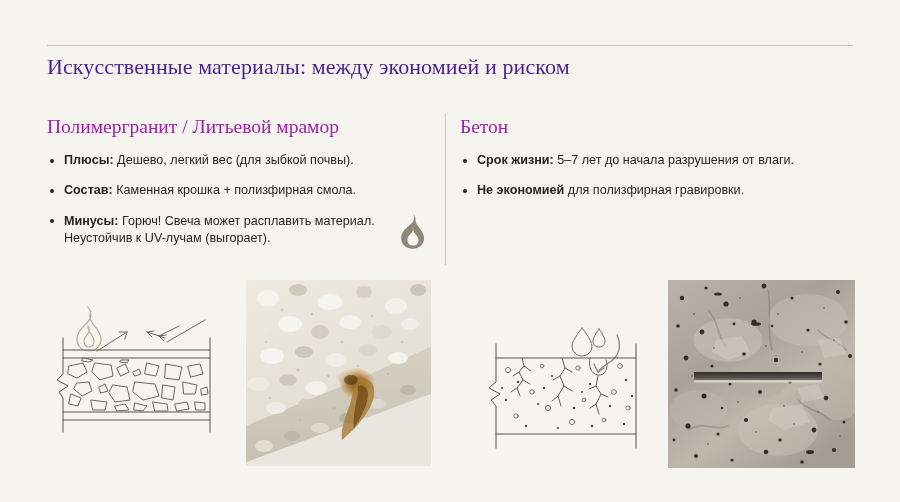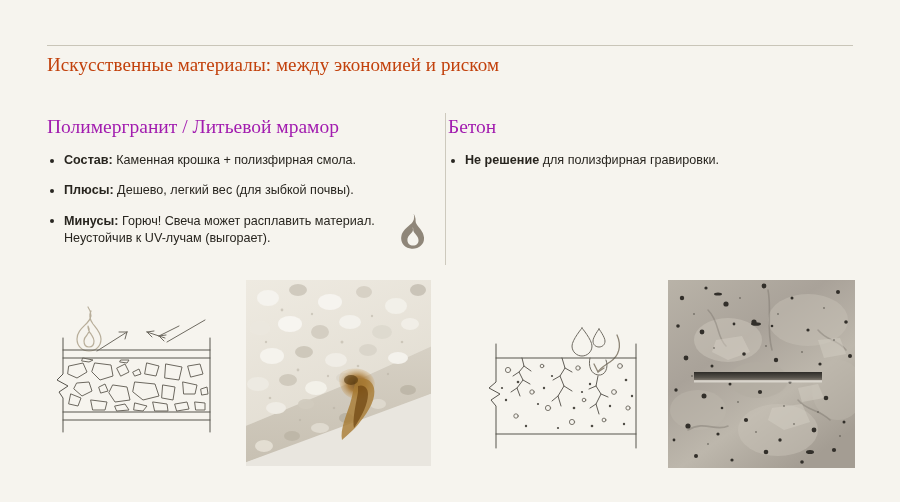--- a/index.html
+++ b/index.html
@@ -25,44 +25,44 @@
     width: 806px;
     height: 1px;
     background: #c9c5b8;
   }
   .slide-title {
     position: absolute;
     left: 47px;
     top: 54px;
     width: 810px;
     font-family: "Liberation Serif", serif;
-    font-size: 19px;
+    font-size: 22px;
     font-weight: 400;
     letter-spacing: 0.1px;
-    color: #c2410c;
+    color: #4c1d95;
     white-space: nowrap;
   }
 
   
   .col-divider {
     position: absolute;
     left: 445px;
     top: 113px;
     width: 1px;
     height: 152px;
     background: #cdc9bd;
   }
 
   
   .column {
     position: absolute;
     top: 116px;
   }
   .column.left  { left: 47px;  width: 380px; }
-  .column.right { left: 448px; width: 388px; }
+  .column.right { left: 460px; width: 388px; }
 
   .col-title {
     font-family: "Liberation Serif", serif;
     font-size: 19.5px;
     font-weight: 400;
     color: #a21caf;
     margin: 0 0 14px 0;
     white-space: nowrap;
   }
 
@@ -126,25 +126,25 @@
 
   <div class="slide-title">Искусственные материалы: между экономией и риском</div>
 
   <div class="col-divider"></div>
 
   <div class="column left">
     <div class="col-title">Полимергранит / Литьевой мрамор</div>
     <ul class="bullets">
       <li>
         <span class="dot"></span>
-        <span class="lead">Состав:</span><span> Каменная крошка + полизфирная смола.</span>
+        <span class="lead">Плюсы:</span><span> Дешево, легкий вес (для зыбкой почвы).</span>
       </li>
       <li>
         <span class="dot"></span>
-        <span class="lead">Плюсы:</span><span> Дешево, легкий вес (для зыбкой почвы).</span>
+        <span class="lead">Состав:</span><span> Каменная крошка + полизфирная смола.</span>
       </li>
       <li style="width:330px;">
         <span class="dot"></span>
         <span class="lead">Минусы:</span><span> Горюч! Свеча может расплавить материал. Неустойчив к UV-лучам (выгорает).</span>
       </li>
     </ul>
   </div>
 
   <div class="flame-accent">
     <svg viewBox="0 0 27 36" width="27" height="36" aria-hidden="true">
@@ -155,23 +155,27 @@
       <path d="M13.6 14.2 C14.6 17.2 13.6 18.8 11.9 20.6 C10.0 22.6 8.2 24.6 8.4 27.2
                C8.6 30.6 11.1 32.6 14.1 32.5 C17.4 32.4 19.8 30.2 19.5 26.9
                C19.3 24.4 17.6 22.6 16.0 20.6 C14.8 19.1 14.0 17.6 14.2 16.0
                C14.3 15.3 14.0 14.7 13.6 14.2 Z" fill="#f6f4ee"></path>
     </svg>
   </div>
 
   <div class="column right">
     <div class="col-title">Бетон</div>
     <ul class="bullets">
+      <li style="width:340px;">
+        <span class="dot"></span>
+        <span class="lead">Срок жизни:</span><span> 5–7 лет до начала разрушения от влаги.</span>
+      </li>
       <li>
         <span class="dot"></span>
-        <span class="lead">Не решение</span><span> для полизфирная гравировки.</span>
+        <span class="lead">Не экономией</span><span> для полизфирная гравировки.</span>
       </li>
     </ul>
   </div>
 
   <div class="fig diagram-left">
     <svg viewBox="0 0 185 175" width="185" height="175" aria-hidden="true">
       <g fill="none" stroke="#57544d" stroke-width="1" stroke-linecap="round" stroke-linejoin="round">
 
         <g stroke="#b8ae9a" stroke-width="1.2">
           <path d="M33 17 C38 24 36 29 32 33 C27 38 22 42 22 49 C22 56 27 61 34 61

